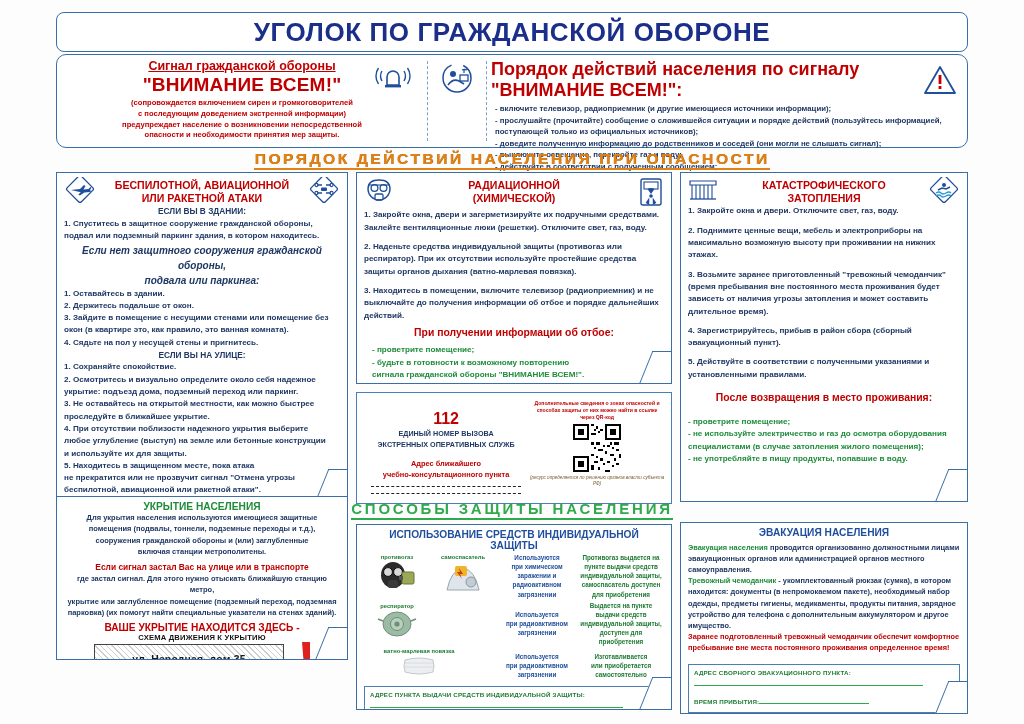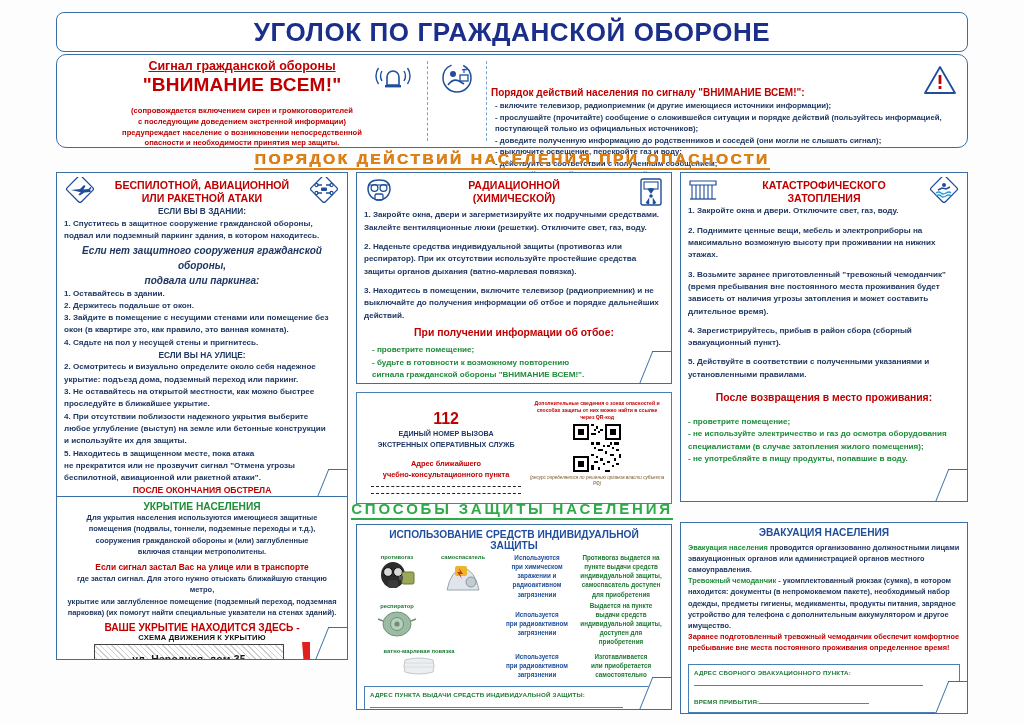--- a/index.html
+++ b/index.html
@@ -42,35 +42,35 @@
   }
   .signal-left .sig-head {
     font-size: 12.5px; font-weight: bold; color: #c00000; text-align: center; text-decoration: underline;
   }
   .signal-left .sig-big {
     font-size: 19px; font-weight: bold; color: #c00000; text-align: center;
     margin-top: 1px; letter-spacing: 0.2px;
   }
   .signal-left .sig-sub {
     font-size: 7.6px; font-weight: bold; color: #c00000; text-align: center;
-    line-height: 1.42; margin-top: 10px;
+    line-height: 1.42; margin-top: 2px;
   }
   .siren-icon { position: absolute; right: 14px; top: 4px; }
   .divider-v {
     width: 0; border-left: 1px dashed #7aa3cc; margin: 6px 0;
   }
   .signal-mid-icon {
     width: 58px; display: flex; align-items: flex-start; justify-content: center;
     padding-top: 6px;
   }
   .signal-right {
     flex: 1; padding: 4px 8px 0 4px; position: relative;
   }
   .signal-right .ord-head {
-    font-size: 10px; font-weight: bold; color: #c00000; margin-top: 28px;
+    font-size: 18px; font-weight: bold; color: #c00000;
   }
   .signal-right ul { list-style: none; margin-top: 2px; }
   .signal-right li {
     font-size: 7.8px; font-weight: bold; color: #1f3864;
     line-height: 1.48; padding-left: 4px;
   }
   .warn-tri { position: absolute; right: 10px; top: 10px; }
 
   
   .banner-orange {
@@ -284,20 +284,21 @@
     <div class="p-line">1. Спуститесь в защитное сооружение гражданской обороны,</div>
     <div class="p-line">подвал или подземный паркинг здания, в котором находитесь.</div>
     <div class="p-ital">Если нет защитного сооружения гражданской обороны,</div>
     <div class="p-ital">подвала или паркинга:</div>
     <div class="p-line">1. Оставайтесь в здании.</div>
     <div class="p-line">2. Держитесь подальше от окон.</div>
     <div class="p-line">3. Зайдите в помещение с несущими стенами или помещение без</div>
     <div class="p-line">окон (в квартире это, как правило, это ванная комната).</div>
     <div class="p-line">4. Сядьте на пол у несущей стены и пригнитесь.</div>
     <div class="p-center-b">ЕСЛИ ВЫ НА УЛИЦЕ:</div>
+    <div class="p-line">1. Сохраняйте спокойствие.</div>
     <div class="p-line">2. Осмотритесь и визуально определите около себя надежное</div>
     <div class="p-line">укрытие: подъезд дома, подземный переход или паркинг.</div>
     <div class="p-line">3. Не оставайтесь на открытой местности, как можно быстрее</div>
     <div class="p-line">проследуйте в ближайшее укрытие.</div>
     <div class="p-line">4. При отсутствии поблизости надежного укрытия выберите</div>
     <div class="p-line">любое углубление (выступ) на земле или бетонные конструкции</div>
     <div class="p-line">и используйте их для защиты.</div>
     <div class="p-line">5. Находитесь в защищенном месте, пока атака</div>
     <div class="p-line">не прекратится или не прозвучит сигнал "Отмена угрозы</div>
     <div class="p-line">беспилотной, авиационной или ракетной атаки".</div>

